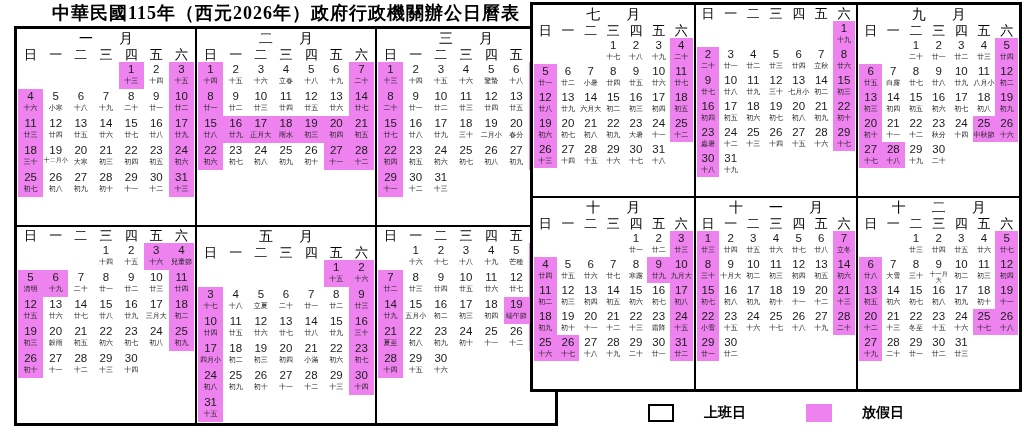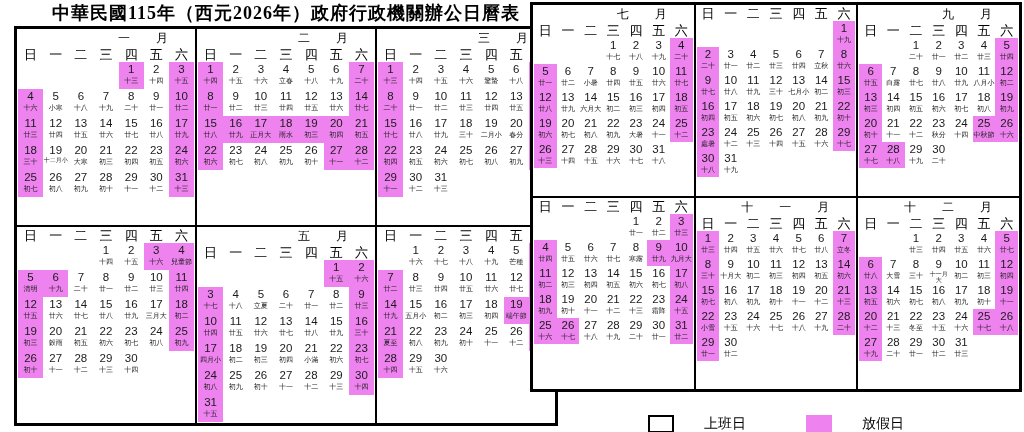--- a/index.html
+++ b/index.html
@@ -19,39 +19,39 @@
     display:grid;grid-template-columns:repeat(3,1fr);
     border:2px solid #000;background:#fff;box-sizing:border-box;
   }
   #left-panel .big-table{grid-template-rows:repeat(2,198px);}
   #right-panel .big-table{grid-template-rows:repeat(2,193px);}
   .month-cell{
     border:1px solid #000;box-sizing:border-box;overflow:hidden;
     padding:1px 1px 0 1px;background:#fff;
   }
   .month-title{
-    text-align:right;font-size:12px;line-height:17px;height:17px;color:#000;
+    text-align:center;font-size:14px;line-height:17px;height:17px;color:#000;
     letter-spacing:26px;text-indent:26px;
   }
   .weekday-row{
     display:grid;grid-template-columns:repeat(7,1fr);
     font-size:13px;line-height:15px;height:15px;text-align:center;color:#000;
   }
   .day-grid{
     display:grid;grid-template-columns:repeat(7,1fr);
   }
   #left-panel .day-grid{grid-auto-rows:27px;}
   #right-panel .day-grid{grid-auto-rows:26px;}
   .day{text-align:center;padding-top:1px;box-sizing:border-box;}
   .day.h{background:var(--hl,#ee82ee);}
   .num{font-size:11.5px;line-height:13px;color:#1a1a1a;}
   .lun{font-size:7px;line-height:9px;color:#222;letter-spacing:0;}
   .lun.stack{font-size:6px;line-height:6px;}
   .legend{
-    margin-top:23px;display:flex;justify-content:center;align-items:flex-end;gap:60px;
+    margin-top:12px;display:flex;justify-content:center;align-items:flex-end;gap:60px;font-weight:bold;
   }
   .legend-item{display:flex;align-items:center;gap:30px;}
   .legend-box{width:26px;height:18px;box-sizing:border-box;}
   .legend-box.work{background:#fff;border:2px solid #000;}
   .legend-box.off{background:var(--hl,#ee82ee);border:none;}
   .legend-label{font-size:14px;color:#000;}
 </style>
 </head>
 <body style="--hl: #ee82ee;">
 
@@ -1296,20 +1296,21 @@
             <div class="num">29</div>
             <div class="lun">十九</div>
           </div>
           <div class="day">
             <div class="num">30</div>
             <div class="lun">二十</div>
           </div>
         </div>
       </div>
       <div class="month-cell">
+        <div class="month-title">十月</div>
         <div class="weekday-row">
           <span>日</span>
           <span>一</span>
           <span>二</span>
           <span>三</span>
           <span>四</span>
           <span>五</span>
           <span>六</span>
         </div>
         <div class="day-grid">

